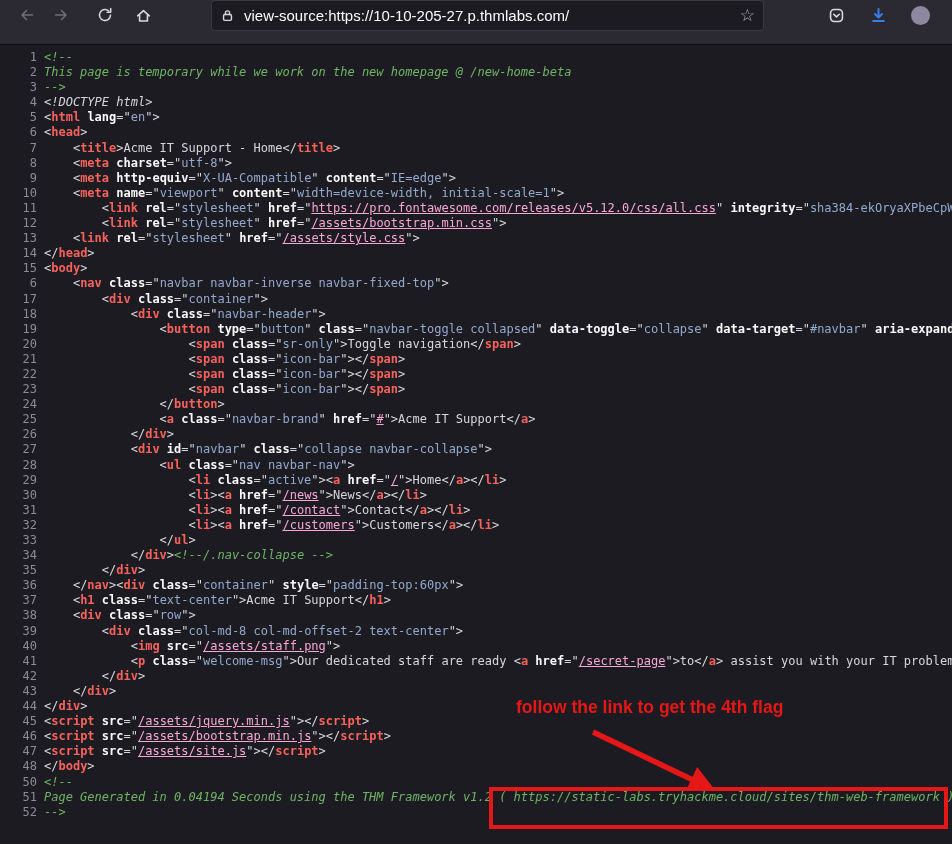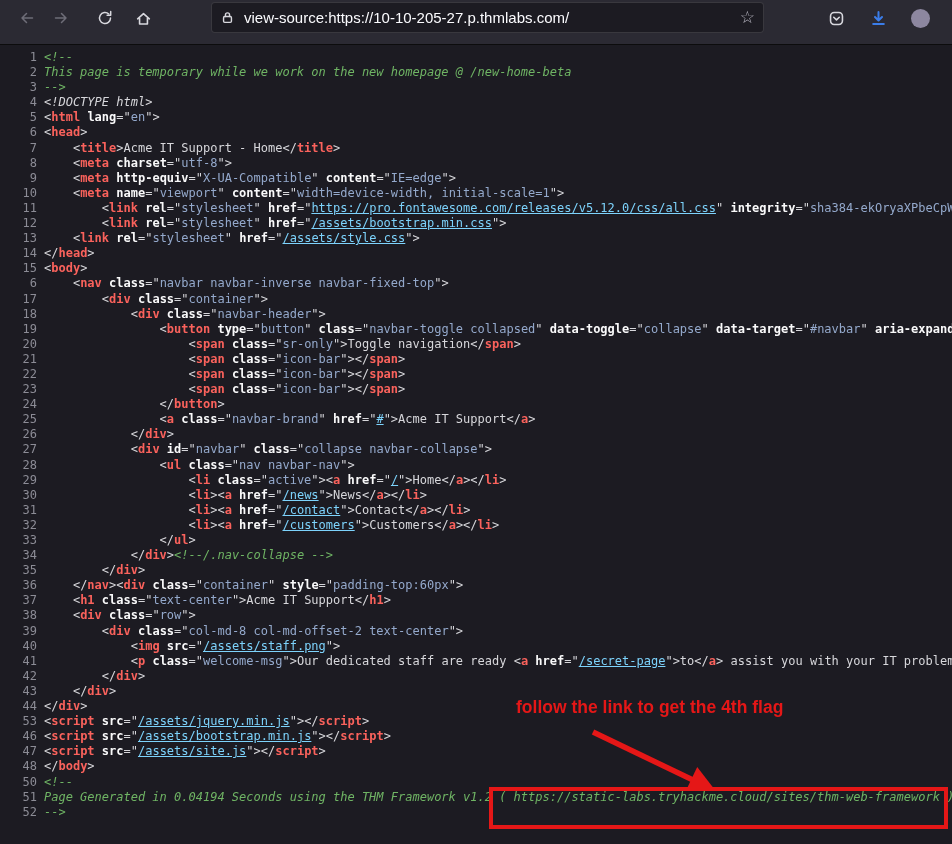--- a/index.html
+++ b/index.html
@@ -2,21 +2,21 @@
 <html><head>
 <meta charset="utf-8">
 <style>
   * { margin:0; padding:0; box-sizing:border-box; }
   html,body { width:952px; height:844px; overflow:hidden; }
   body { position:relative; background:#1c1b22; font-family:"DejaVu Sans Mono",monospace; }
 
   
   .toolbar {
     height:45px; background:#2b2a33; border-bottom:1px solid #0c0c0d;
-    display:flex; align-items:flex-end; padding:11px 11px;
+    display:flex; align-items:flex-start; padding:0 11px;
   }
   .tb-btn {
     width:32px; height:30px; display:flex; align-items:center; justify-content:center;
     border-radius:4px; flex:0 0 auto; margin-right:2px;
   }
   .tb-btn svg { display:block; }
   .icon-stroke { stroke:#d8d8de; stroke-width:1.5; fill:none; stroke-linecap:round; stroke-linejoin:round; }
   .icon-disabled { stroke:#6e6d78; }
 
   .urlbar {
@@ -39,21 +39,21 @@
     background:#1c1b22; padding-top:5px; overflow:hidden;
     font-size:12px; line-height:15.1px;
   }
   .line { display:flex; height:15.1px; white-space:pre; }
   .ln { display:inline-block; width:37px; text-align:right; color:#8c8c96; margin-right:7px; flex:0 0 auto; }
   .code { white-space:pre; flex:0 0 auto; }
   .tok-x { color:#d7d7db; }
   .tok-t { color:#fa625c; font-weight:bold; }
   .tok-a { color:#f9f9fa; font-weight:bold; }
   .tok-v { color:#94a9cc; }
-  .tok-l { color:#7dd3fc; text-decoration:underline; cursor:pointer; }
+  .tok-l { color:#f9a8d4; text-decoration:underline; cursor:pointer; }
   .tok-c { color:#6fb464; font-style:italic; }
   .tok-d { color:#d7d7db; font-style:italic; }
 
   
   .annot-text {
     position:absolute; left:516px; top:697px;
     font-family:"Liberation Sans",sans-serif; font-size:17.5px; font-weight:700;
     color:#e51717; white-space:nowrap;
   }
   .annot-arrow { position:absolute; left:555px; top:720px; }
@@ -157,21 +157,21 @@
     <div class="line"><span class="ln">35</span><span class="code">        <span class="tok-x">&lt;/</span><span class="tok-t">div</span><span class="tok-x">&gt;</span></span></div>
     <div class="line"><span class="ln">36</span><span class="code">    <span class="tok-x">&lt;/</span><span class="tok-t">nav</span><span class="tok-x">&gt;&lt;</span><span class="tok-t">div</span><span class="tok-x"> </span><span class="tok-a">class</span><span class="tok-x">="</span><span class="tok-v">container</span><span class="tok-x">" </span><span class="tok-a">style</span><span class="tok-x">="</span><span class="tok-v">padding-top:60px</span><span class="tok-x">"&gt;</span></span></div>
     <div class="line"><span class="ln">37</span><span class="code">    <span class="tok-x">&lt;</span><span class="tok-t">h1</span><span class="tok-x"> </span><span class="tok-a">class</span><span class="tok-x">="</span><span class="tok-v">text-center</span><span class="tok-x">"&gt;Acme IT Support&lt;/</span><span class="tok-t">h1</span><span class="tok-x">&gt;</span></span></div>
     <div class="line"><span class="ln">38</span><span class="code">    <span class="tok-x">&lt;</span><span class="tok-t">div</span><span class="tok-x"> </span><span class="tok-a">class</span><span class="tok-x">="</span><span class="tok-v">row</span><span class="tok-x">"&gt;</span></span></div>
     <div class="line"><span class="ln">39</span><span class="code">        <span class="tok-x">&lt;</span><span class="tok-t">div</span><span class="tok-x"> </span><span class="tok-a">class</span><span class="tok-x">="</span><span class="tok-v">col-md-8 col-md-offset-2 text-center</span><span class="tok-x">"&gt;</span></span></div>
     <div class="line"><span class="ln">40</span><span class="code">            <span class="tok-x">&lt;</span><span class="tok-t">img</span><span class="tok-x"> </span><span class="tok-a">src</span><span class="tok-x">="</span><span class="tok-l">/assets/staff.png</span><span class="tok-x">"&gt;</span></span></div>
     <div class="line"><span class="ln">41</span><span class="code">            <span class="tok-x">&lt;</span><span class="tok-t">p</span><span class="tok-x"> </span><span class="tok-a">class</span><span class="tok-x">="</span><span class="tok-v">welcome-msg</span><span class="tok-x">"&gt;Our dedicated staff are ready &lt;</span><span class="tok-t">a</span><span class="tok-x"> </span><span class="tok-a">href</span><span class="tok-x">="</span><span class="tok-l">/secret-page</span><span class="tok-x">"&gt;to&lt;/</span><span class="tok-t">a</span><span class="tok-x">&gt; assist you with your IT problem</span></span></div>
     <div class="line"><span class="ln">42</span><span class="code">        <span class="tok-x">&lt;/</span><span class="tok-t">div</span><span class="tok-x">&gt;</span></span></div>
     <div class="line"><span class="ln">43</span><span class="code">    <span class="tok-x">&lt;/</span><span class="tok-t">div</span><span class="tok-x">&gt;</span></span></div>
     <div class="line"><span class="ln">44</span><span class="code"><span class="tok-x">&lt;/</span><span class="tok-t">div</span><span class="tok-x">&gt;</span></span></div>
-    <div class="line"><span class="ln">53</span><span class="code"><span class="tok-x">&lt;</span><span class="tok-t">script</span><span class="tok-x"> </span><span class="tok-a">src</span><span class="tok-x">="</span><span class="tok-l">/assets/jquery.min.js</span><span class="tok-x">"&gt;&lt;/</span><span class="tok-t">script</span><span class="tok-x">&gt;</span></span></div>
+    <div class="line"><span class="ln">45</span><span class="code"><span class="tok-x">&lt;</span><span class="tok-t">script</span><span class="tok-x"> </span><span class="tok-a">src</span><span class="tok-x">="</span><span class="tok-l">/assets/jquery.min.js</span><span class="tok-x">"&gt;&lt;/</span><span class="tok-t">script</span><span class="tok-x">&gt;</span></span></div>
     <div class="line"><span class="ln">46</span><span class="code"><span class="tok-x">&lt;</span><span class="tok-t">script</span><span class="tok-x"> </span><span class="tok-a">src</span><span class="tok-x">="</span><span class="tok-l">/assets/bootstrap.min.js</span><span class="tok-x">"&gt;&lt;/</span><span class="tok-t">script</span><span class="tok-x">&gt;</span></span></div>
     <div class="line"><span class="ln">47</span><span class="code"><span class="tok-x">&lt;</span><span class="tok-t">script</span><span class="tok-x"> </span><span class="tok-a">src</span><span class="tok-x">="</span><span class="tok-l">/assets/site.js</span><span class="tok-x">"&gt;&lt;/</span><span class="tok-t">script</span><span class="tok-x">&gt;</span></span></div>
     <div class="line"><span class="ln">48</span><span class="code"><span class="tok-x">&lt;/</span><span class="tok-t">body</span><span class="tok-x">&gt;</span></span></div>
     <div class="line"><span class="ln">50</span><span class="code"><span class="tok-c">&lt;!--</span></span></div>
     <div class="line"><span class="ln">51</span><span class="code"><span class="tok-c">Page Generated in 0.04194 Seconds using the THM Framework v1.2 ( https://static-labs.tryhackme.cloud/sites/thm-web-framework )</span></span></div>
     <div class="line"><span class="ln">52</span><span class="code"><span class="tok-c">--&gt;</span></span></div>
   </div>
 
 <div class="annot-text">follow the link to get the 4th flag</div>
 

